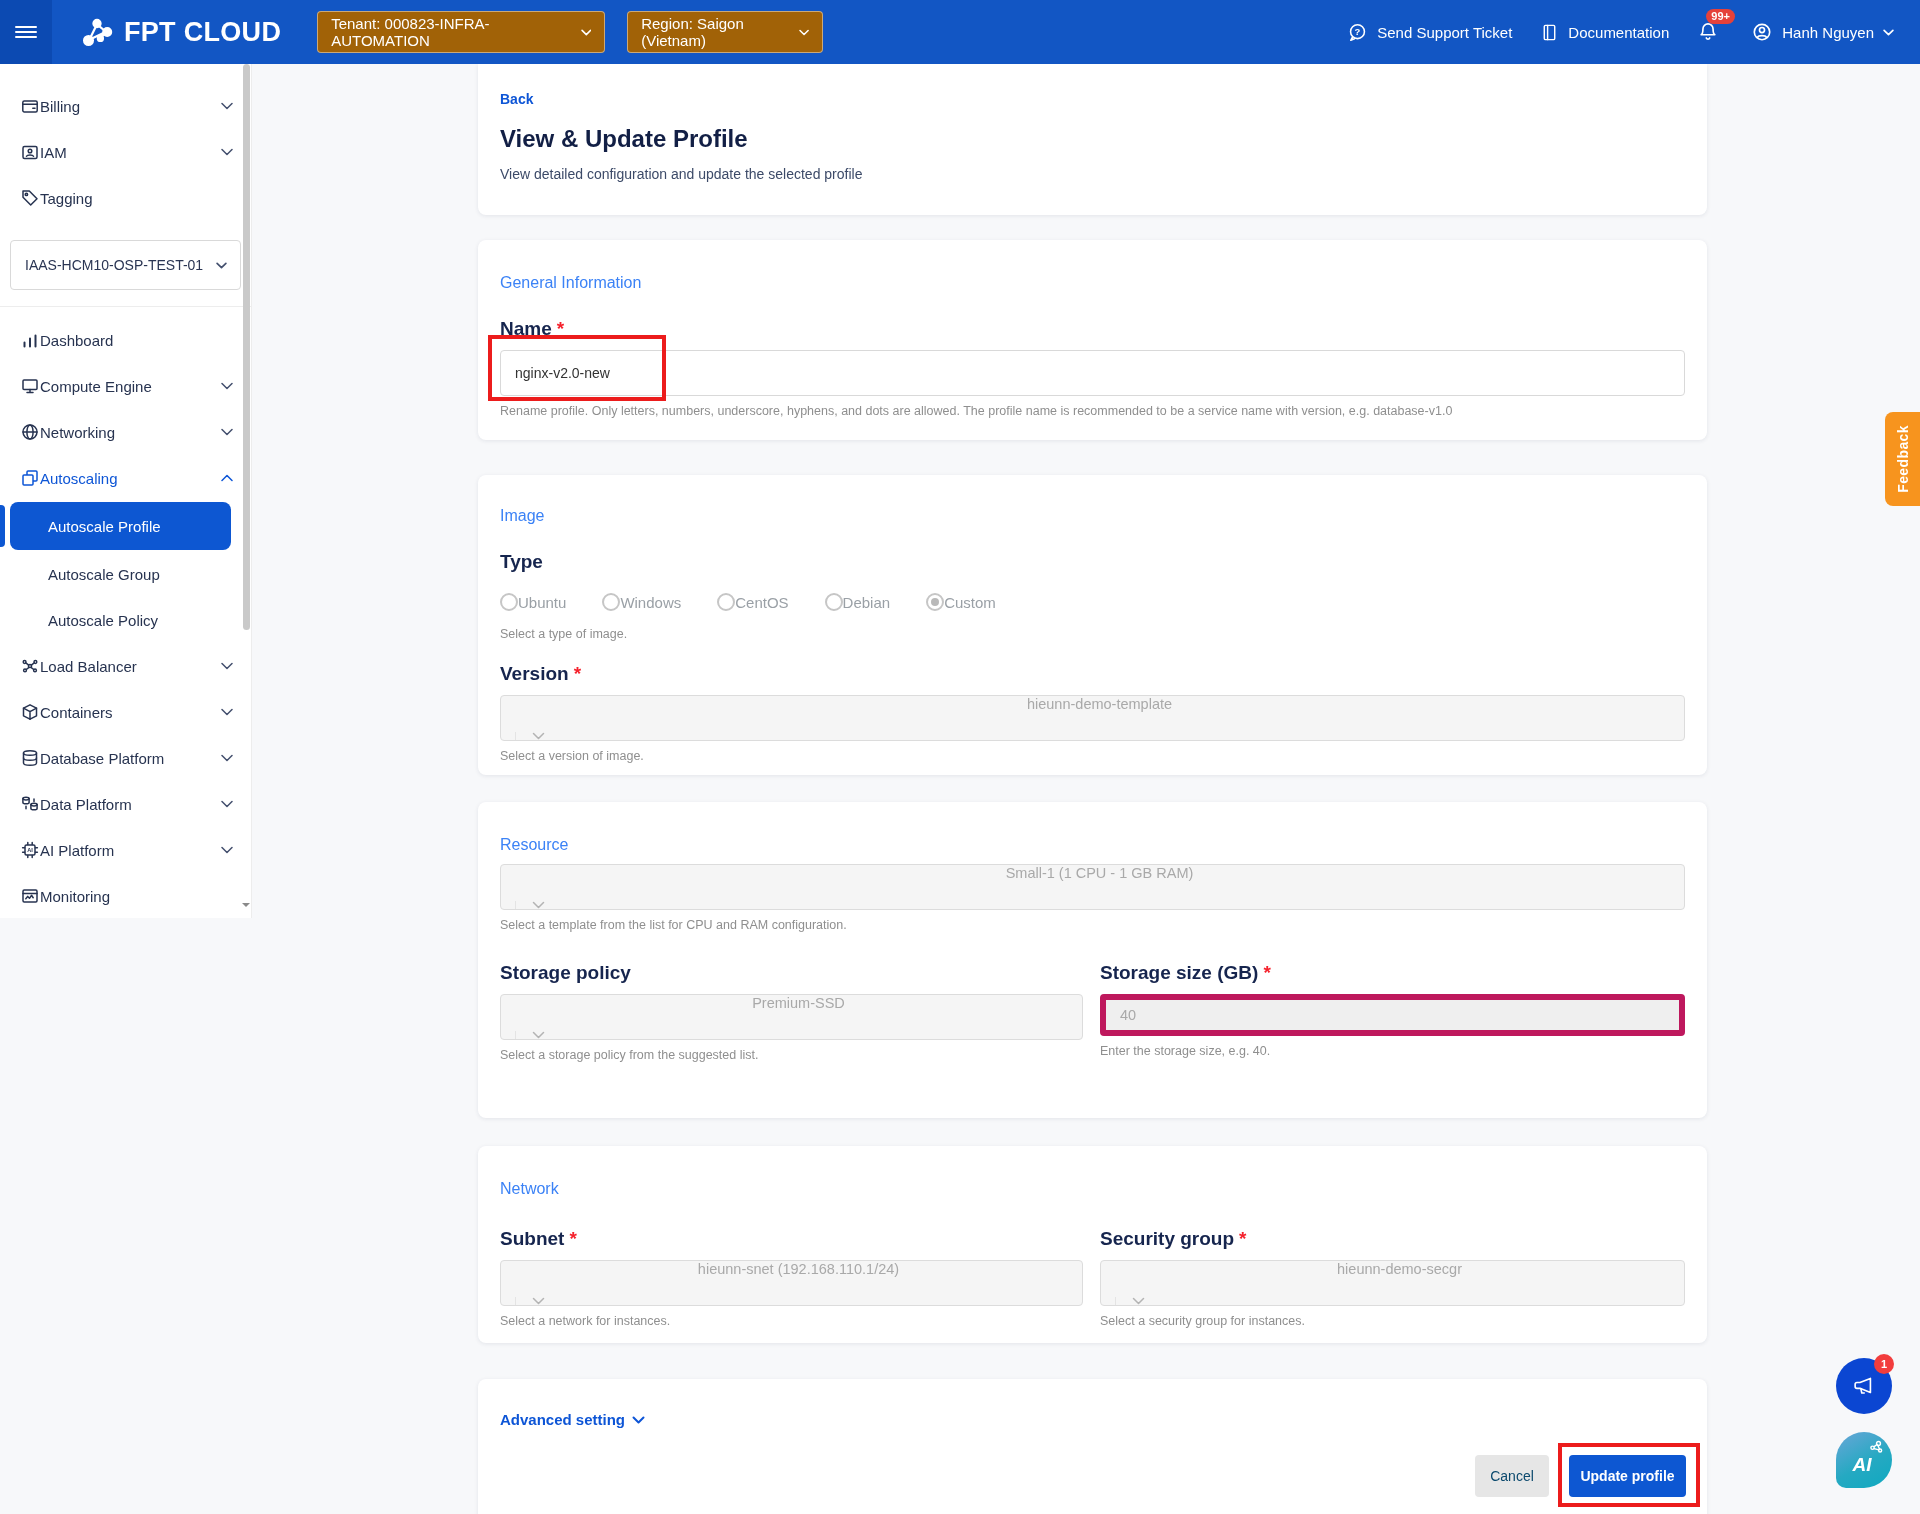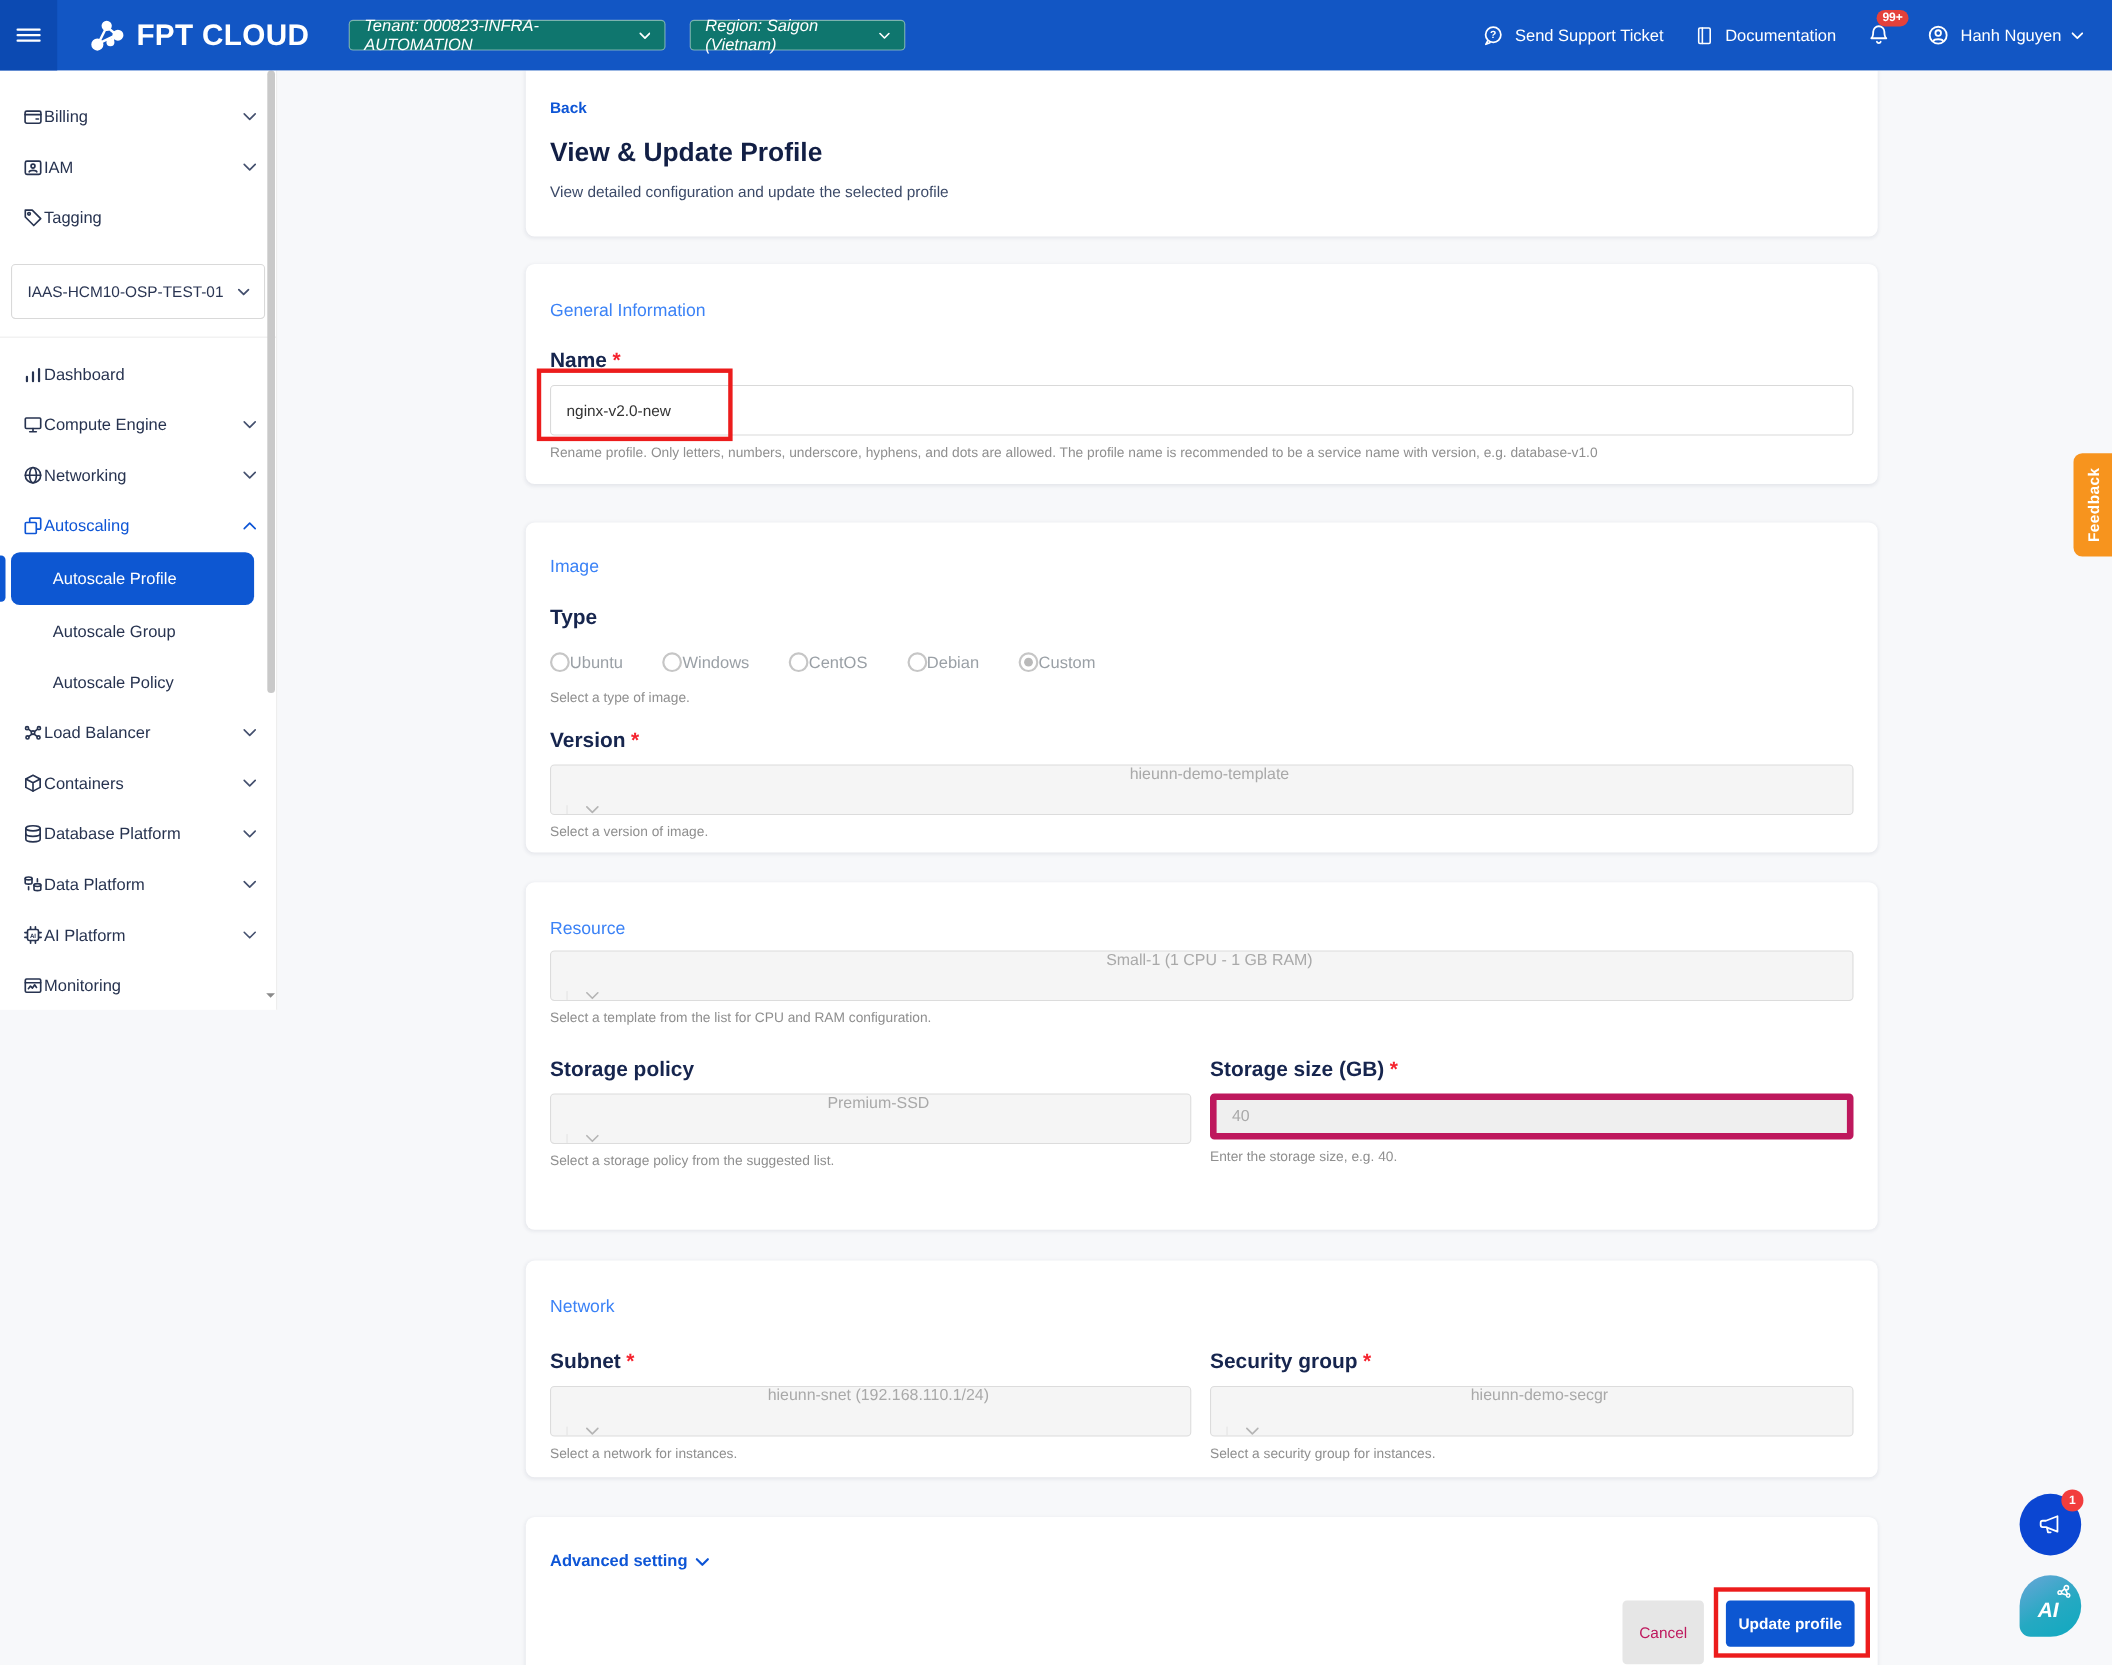--- a/index.html
+++ b/index.html
@@ -12,22 +12,22 @@
   }
   .i { stroke:currentColor; fill:none; stroke-width:1.5; stroke-linecap:round; stroke-linejoin:round; display:block; }
 
   
   .navbar { position:absolute; top:0; left:0; width:1920px; height:64px;
     background:var(--navbar-blue,#1256c4); color:#fff; display:flex; align-items:center; z-index:20; }
   .burger { width:52px; height:64px; background:#0c4ab2; display:flex; align-items:center; justify-content:center; cursor:pointer; }
   .burger span { display:block; width:22px; height:2.5px; background:#fff; margin:2.6px 0; border-radius:2px; }
   .brand { display:flex; align-items:center; gap:10px; margin-left:28px; }
   .brand-text { font-size:27px; font-weight:800; letter-spacing:.3px; }
-  .pill { margin-left:36px; height:28px; background:#0f766e; border:1px solid rgba(255,255,255,.45);
-    border-radius:4px; display:flex; align-items:center; justify-content:space-between; padding:0 13px; font-size:15px; cursor:pointer;font-style:italic; }
+  .pill { margin-left:36px; height:42px; background:#a16207; border:1px solid rgba(255,255,255,.45);
+    border-radius:4px; display:flex; align-items:center; justify-content:space-between; padding:0 13px; font-size:15px; cursor:pointer; }
   .pill.tenant { width:288px; }
   .pill.region { margin-left:22px; width:196px; }
   .nav-right { margin-left:auto; margin-right:26px; display:flex; align-items:center; gap:28px; font-size:15px; }
   .nav-item { display:flex; align-items:center; gap:9px; cursor:pointer; }
   .bell-wrap { position:relative; cursor:pointer; margin-right:4px; }
   .badge99 { position:absolute; top:-12px; left:9px; background:#e5413a; color:#fff; font-size:11px; font-weight:700;
     padding:2px 5px; border-radius:9px; line-height:1; }
 
   
   .sidebar { position:absolute; top:64px; left:0; width:252px; height:854px; background:#fff;
@@ -81,21 +81,21 @@
   .c3 { margin-top:27px; height:316px; padding:34px 22px 0; }
   .two-col { display:grid; grid-template-columns:583px 1fr; column-gap:17px; margin-top:4px; }
   .dinput { margin-top:10px; height:42px; background:#efefef; border:6px solid #be185d; border-radius:4px;
     display:flex; align-items:center; padding:0 14px; color:#a9a9a9; font-size:14.5px; cursor:not-allowed; }
 
   .c4 { margin-top:28px; height:197px; padding:34px 22px 0; }
 
   .c5 { margin-top:36px; height:160px; padding:32px 22px 0; position:relative; }
   .adv { color:var(--link-blue,#0d55d6); font-weight:700; font-size:15px; display:inline-flex; align-items:center; gap:7px; cursor:pointer; }
   .btn { border-radius:4px; display:flex; align-items:center; justify-content:center; font-size:14px; cursor:pointer; position:absolute; }
-  .btn-cancel { top:76px; right:158px; width:74px; height:58px; background:#e6e6e6; color:#be185d; }
+  .btn-cancel { top:76px; right:158px; width:74px; height:42px; background:#e6e6e6; color:#0c4a6e; }
   .btn-update { top:76px; right:21px; width:117px; height:42px; background:var(--active-blue,#0d57d2); color:#fff; font-weight:700; }
   .ann-update { top:64px; right:7px; width:142px; height:64px; }
 
   
   .feedback { position:absolute; right:0; top:412px; width:35px; height:94px; background:var(--feedback-orange,#f7941e);
     border-radius:8px 0 0 8px; display:flex; align-items:center; justify-content:center; cursor:pointer; z-index:30; }
   .feedback span { writing-mode:vertical-rl; transform:rotate(180deg); color:#fff; font-size:14px; font-weight:700; letter-spacing:.4px; }
   .float-btn { position:absolute; width:56px; height:56px; display:flex; align-items:center; justify-content:center; cursor:pointer; z-index:30; }
   .megaphone { right:28px; top:1358px; background:#0b46d2; border-radius:50%; color:#fff; }
   .mega-badge { position:absolute; top:-4px; right:-2px; width:20px; height:20px; background:#f23d3d; color:#fff;

